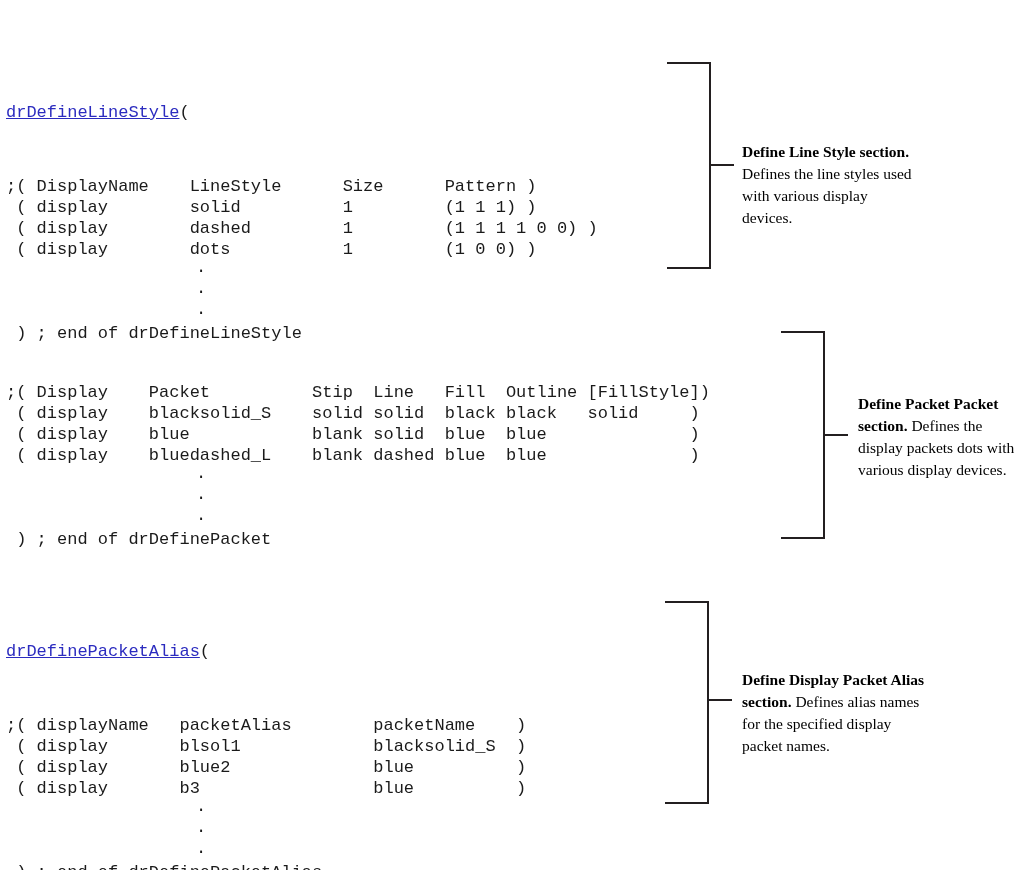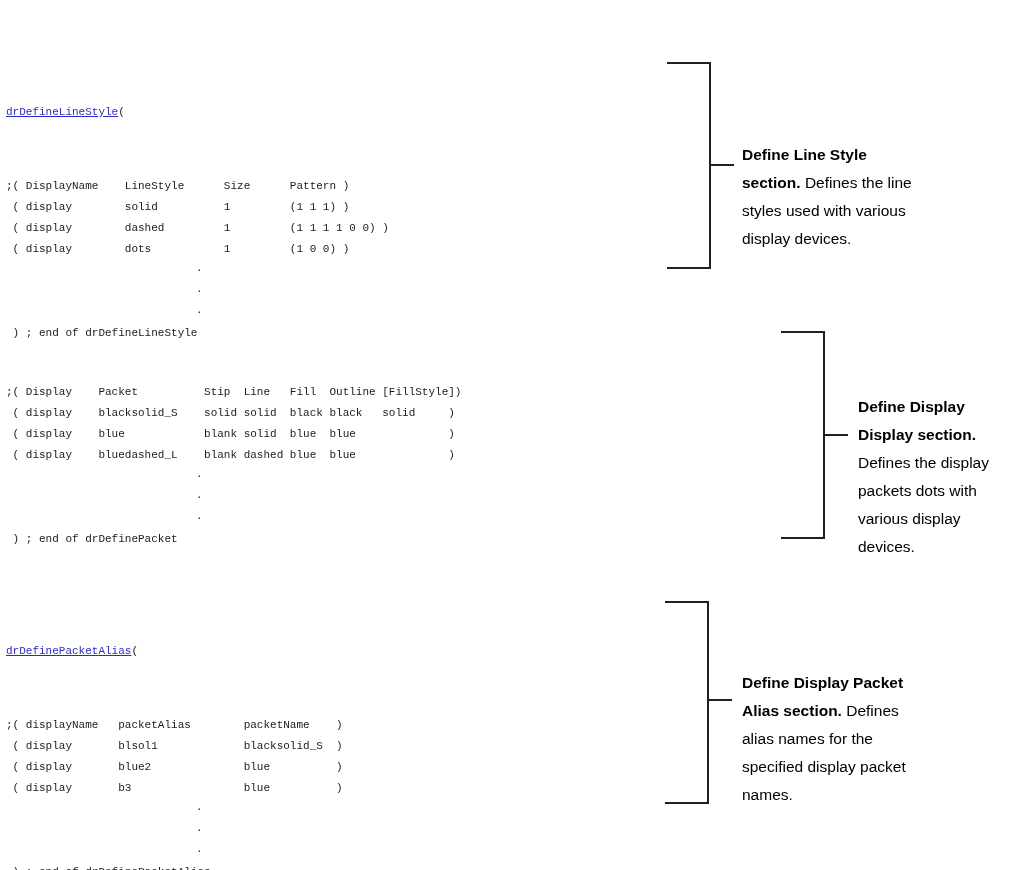--- a/index.html
+++ b/index.html
@@ -19,21 +19,21 @@
     position: absolute;
     left: 0; top: 0;
     width: 1015px;
     height: 870px;
   }
 
   
   .code-block {
     position: absolute;
     font-family: "Liberation Mono", "DejaVu Sans Mono", monospace;
-    font-size: 11px;
+    font-size: 17px;
     line-height: 21px;
     color: #1a1a1a;
     white-space: pre;
     letter-spacing: 0px;
   }
   .fn-head {
     white-space: pre;
   }
   .fn-name {
     color: #2b2bbf;
@@ -74,23 +74,23 @@
   .bracket .arm.bottom { bottom: 0; }
   .stub {
     position: absolute;
     height: 2px;
     background: #231f20;
   }
 
   
   .callout {
     position: absolute;
-    font-family: Liberation Sans, sans-serif;
+    font-family: Liberation Serif, serif;
     font-size: 15.5px;
-    line-height: 28px;
+    line-height: 22px;
     color: #000000;
   }
   .callout .lead {
     font-weight: bold;
   }
 </style>
 </head>
 <body>
 
 <div class="canvas">
@@ -116,21 +116,21 @@
   </div>
 
   <div class="bracket" style="left:781px; top:331px; width:44px; height:208px;">
     <div class="arm top"></div>
     <div class="arm bottom"></div>
     <div class="v"></div>
   </div>
   <div class="stub" style="left:823px; top:434px; width:25px;"></div>
 
   <div class="callout" style="left:858px; top:393px; width:160px;">
-    <span class="lead">Define Display Display section.</span><span> Defines the display packets dots with various display devices.</span>
+    <span class="lead">Define Packet Packet section.</span><span> Defines the display packets dots with various display devices.</span>
   </div>
 
   <div class="code-block" style="left:6px; top:599px;">
     <div class="fn-head"><span class="fn-name">drDefinePacketAlias</span><span>(</span></div>
     <div class="code-lines"><span class="code-line">;( displayName   packetAlias        packetName    )</span><span class="code-line"> ( display       blsol1             blacksolid_S  )</span><span class="code-line"> ( display       blue2              blue          )</span><span class="code-line"> ( display       b3                 blue          )</span><span class="dots-line" style="padding-left:190px;">·</span><span class="dots-line" style="padding-left:190px;">·</span><span class="dots-line" style="padding-left:190px;">·</span><span class="end-line"> ) ; end of drDefinePacketAlias</span></div>
   </div>
 
   <div class="bracket" style="left:665px; top:601px; width:44px; height:203px;">
     <div class="arm top"></div>
     <div class="arm bottom"></div>

